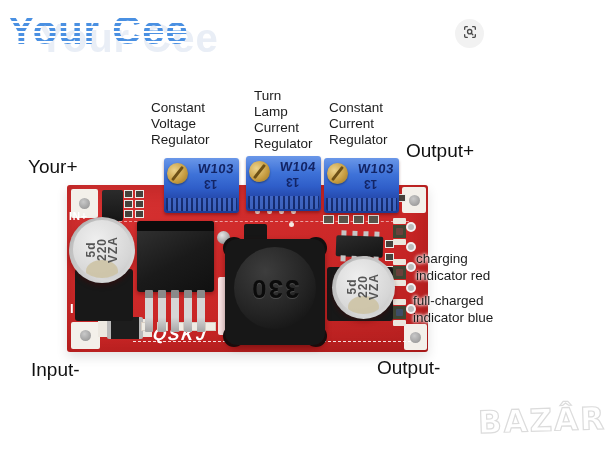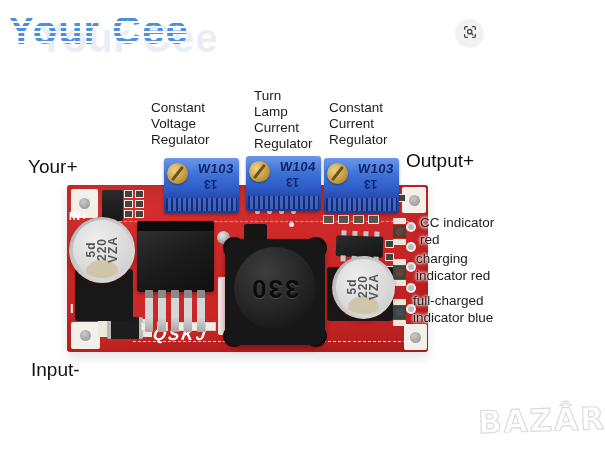--- a/index.html
+++ b/index.html
@@ -22,21 +22,21 @@
   #lens-btn { left:455px; top:19px; width:29px; height:29px; border-radius:50%;
               background:#f2f2f2; display:flex; align-items:center; justify-content:center; z-index:3; }
 
   
   .lbl { position:absolute; color:#1c1c1c; font-size:13.5px; line-height:16px; z-index:10; }
   #lbl-cv   { left:151px; top:100px; }
   #lbl-turn { left:254px; top:88px;  }
   #lbl-ccr  { left:329px; top:100px; }
   .lbl-big { position:absolute; color:#111; font-size:19px; z-index:10; }
   #lbl-inp  { left:28px;  top:156px; }
-  #lbl-outp { left:406px; top:150px; }
+  #lbl-outp { left:406px; top:140px; }
   #lbl-inm  { left:31px;  top:359px; }
   #lbl-outm { left:377px; top:357px; }
   .lbl-ind { position:absolute; color:#1c1c1c; font-size:13.5px; line-height:17px; z-index:12;
              text-shadow:0 0 3px #fff, 0 0 3px #fff, 0 0 4px #fff; }
   #lbl-cc   { left:420px; top:214px; }
   #lbl-chg  { left:416px; top:250px; }
   #lbl-full { left:413px; top:292px; }
 
   
   #board { left:67px; top:185px; width:361px; height:167px; border-radius:3px; z-index:4;
@@ -195,23 +195,22 @@
 Lamp
 Current
 Regulator</div>
   <div class="lbl pre" id="lbl-ccr">Constant
 Current
 Regulator</div>
 
   <div class="lbl-big" id="lbl-inp">Your+</div>
   <div class="lbl-big" id="lbl-outp">Output+</div>
   <div class="lbl-big" id="lbl-inm">Input-</div>
-
-  <div class="lbl-ind pre" id="lbl-cc">CC indicator
-red</div>
+  <div class="lbl-big" id="lbl-outm">Output-</div>
+
   <div class="lbl-ind pre" id="lbl-chg">charging
 indicator red</div>
   <div class="lbl-ind pre" id="lbl-full">full-charged
 indicator blue</div>
 
   <div class="abs" id="board">
 
     <div class="cpad" id="cpad-tl">
         <div class="hole"></div>
       </div>

